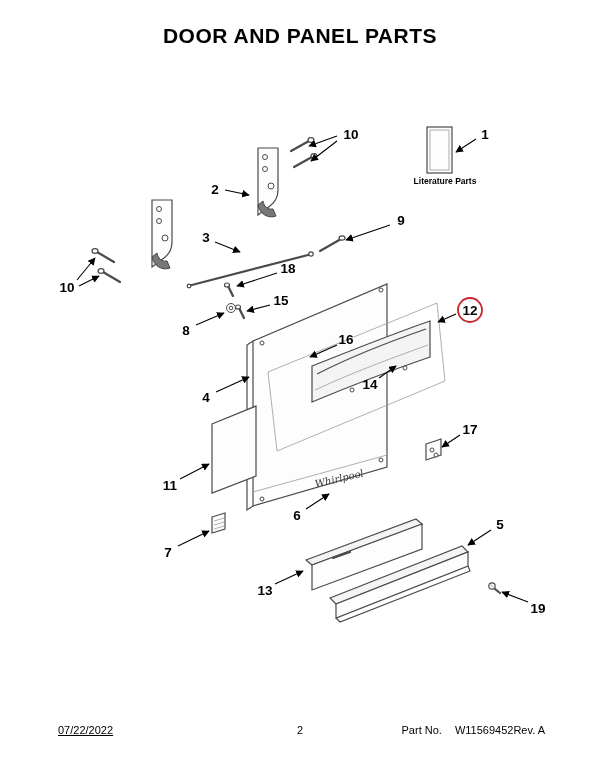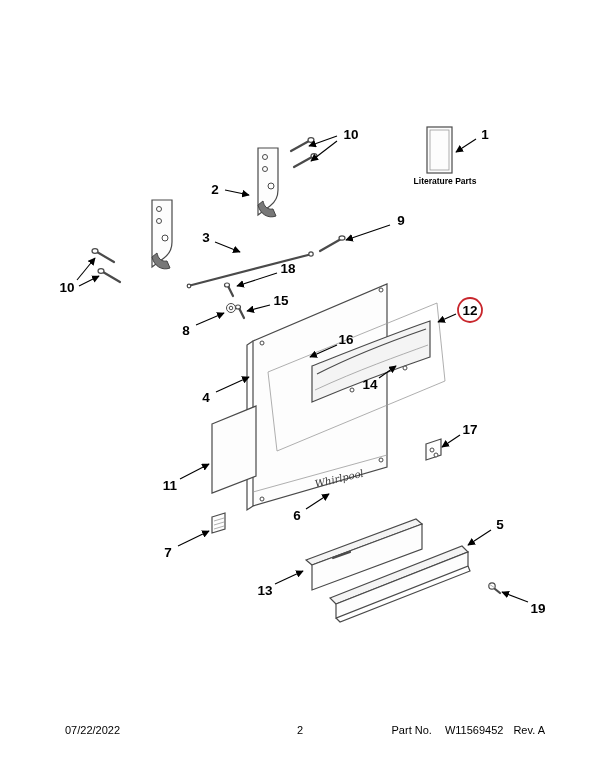--- a/index.html
+++ b/index.html
@@ -34,31 +34,32 @@
     font-size:8.5px; font-weight:bold; fill:#000; text-anchor:middle;
   }
   .brand-script {
     font-family:"DejaVu Serif", serif; font-style:italic;
     font-size:10px; fill:#3a3a3a; text-anchor:middle;
   }
   .footer {
     position:absolute; left:0; top:722px; width:600px; height:20px;
     font-size:11px; color:#000;
   }
-  .footer-date { position:absolute; left:65px; top:2px; }
+  .footer-date { position:absolute; left:58px; top:2px;text-decoration:underline; }
   .footer-page { position:absolute; left:0; width:600px; text-align:center; top:2px; }
   .footer-part { position:absolute; right:55px; top:2px; white-space:nowrap; }
   .footer-part span { margin-left:13px; }
-  .footer-part .rev { margin-left:10px; }
+  .footer-part .rev { margin-left:0; }
 </style>
 </head>
 <body>
 
 <div class="page">
 
+  <h1 class="title">DOOR AND PANEL PARTS</h1>
 
   <svg id="diagram-svg" class="diagram-svg" width="600" height="776" viewBox="0 0 600 776">
     <defs>
       <marker id="arrowhead" viewBox="0 0 10 10" refX="9" refY="5" markerWidth="7" markerHeight="7" orient="auto-start-reverse">
         <path d="M0,0 L10,5 L0,10 z" fill="#000"></path>
       </marker>
     </defs>
 
     <g>
       <rect x="427" y="127" width="25" height="46" class="fillp"></rect>

